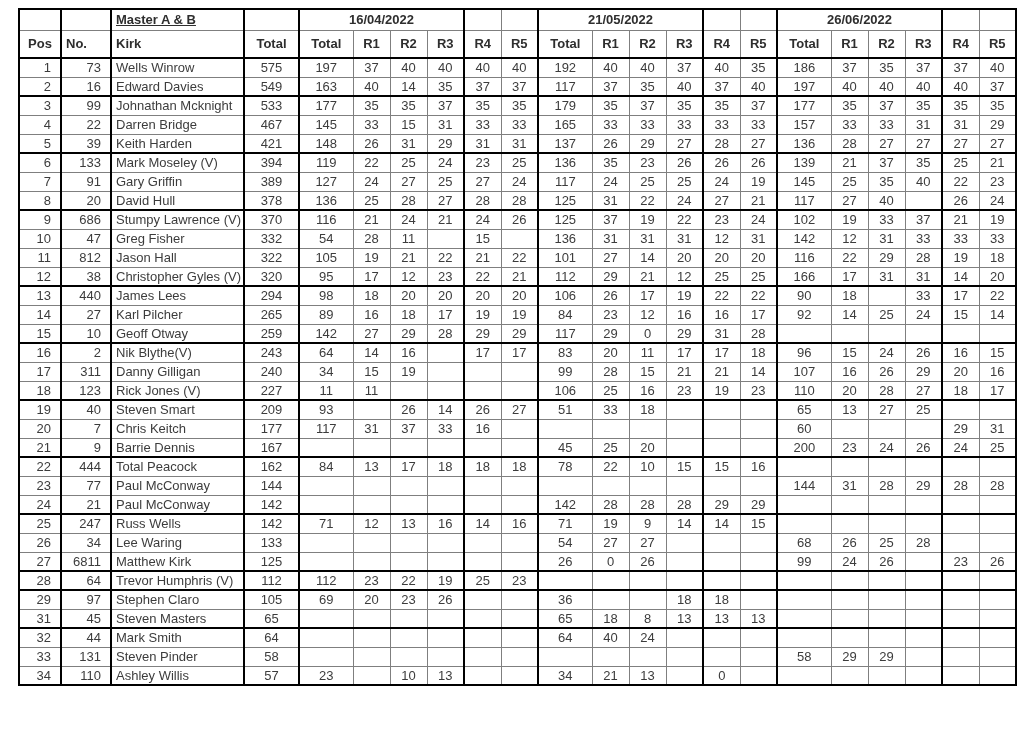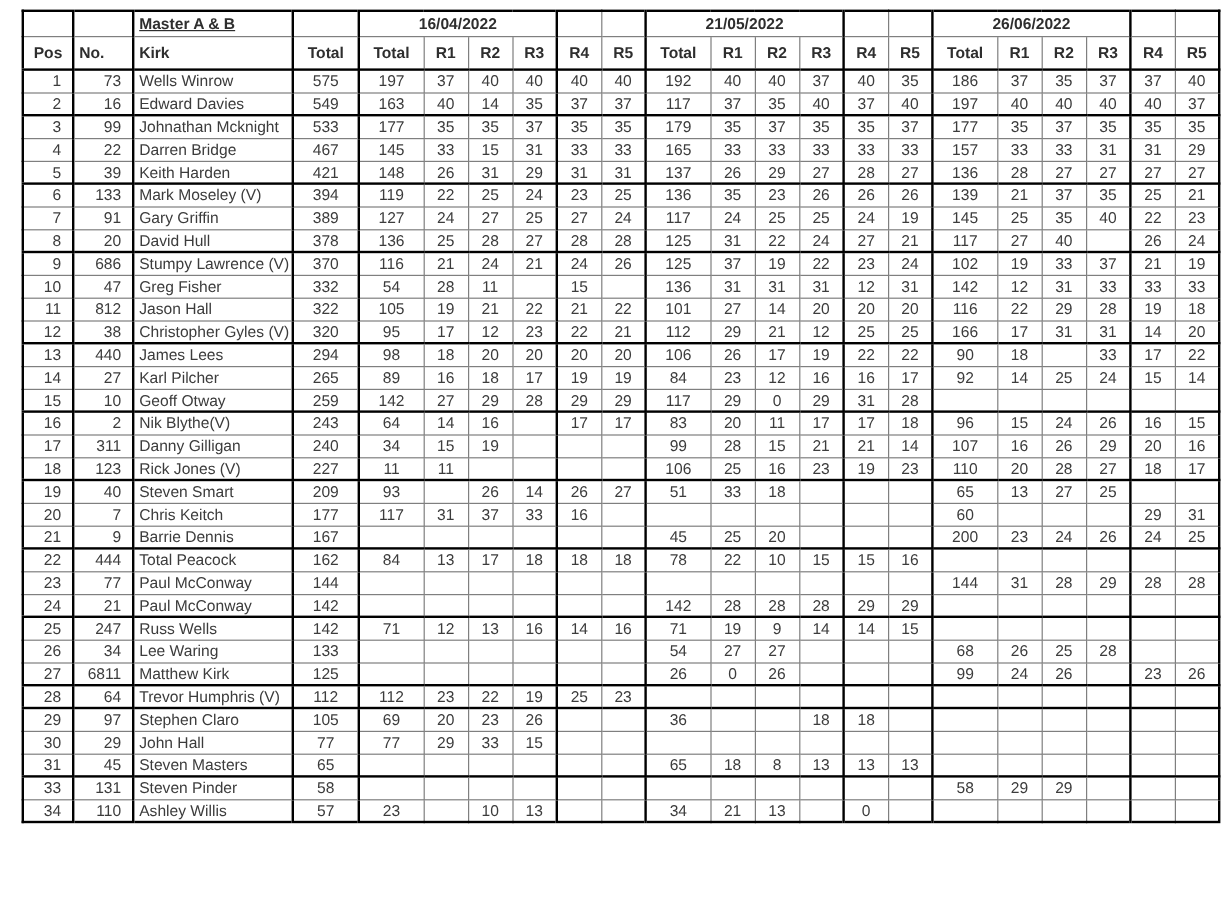--- a/index.html
+++ b/index.html
@@ -809,61 +809,61 @@
           <td>18</td>
           <td>18</td>
           <td></td>
           <td></td>
           <td></td>
           <td></td>
           <td></td>
           <td></td>
           <td></td>
         </tr>
-        <tr>
-          <td class="ta-r">30</td>
-          <td class="ta-r">29</td>
-          <td class="ta-l">John Hall</td>
-          <td>77</td>
-          <td>77</td>
-          <td>29</td>
-          <td>33</td>
-          <td>15</td>
-          <td></td>
-          <td></td>
-          <td></td>
-          <td></td>
-          <td></td>
-          <td></td>
-          <td></td>
-          <td></td>
-          <td></td>
-          <td></td>
-          <td></td>
-          <td></td>
-          <td></td>
-          <td></td>
-        </tr>
         <tr class="group-end">
           <td class="ta-r">31</td>
           <td class="ta-r">45</td>
           <td class="ta-l">Steven Masters</td>
           <td>65</td>
           <td></td>
           <td></td>
           <td></td>
           <td></td>
           <td></td>
           <td></td>
           <td>65</td>
           <td>18</td>
           <td>8</td>
           <td>13</td>
           <td>13</td>
           <td>13</td>
+          <td></td>
+          <td></td>
+          <td></td>
+          <td></td>
+          <td></td>
+          <td></td>
+        </tr>
+        <tr>
+          <td class="ta-r">32</td>
+          <td class="ta-r">44</td>
+          <td class="ta-l">Mark Smith</td>
+          <td>64</td>
+          <td></td>
+          <td></td>
+          <td></td>
+          <td></td>
+          <td></td>
+          <td></td>
+          <td>64</td>
+          <td>40</td>
+          <td>24</td>
+          <td></td>
+          <td></td>
+          <td></td>
           <td></td>
           <td></td>
           <td></td>
           <td></td>
           <td></td>
           <td></td>
         </tr>
         <tr>
           <td class="ta-r">33</td>
           <td class="ta-r">131</td>

